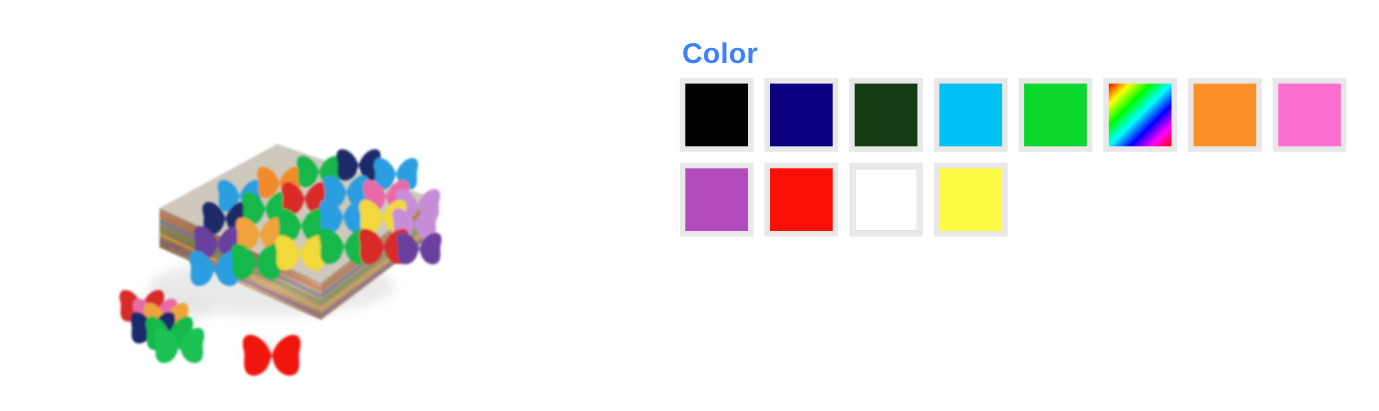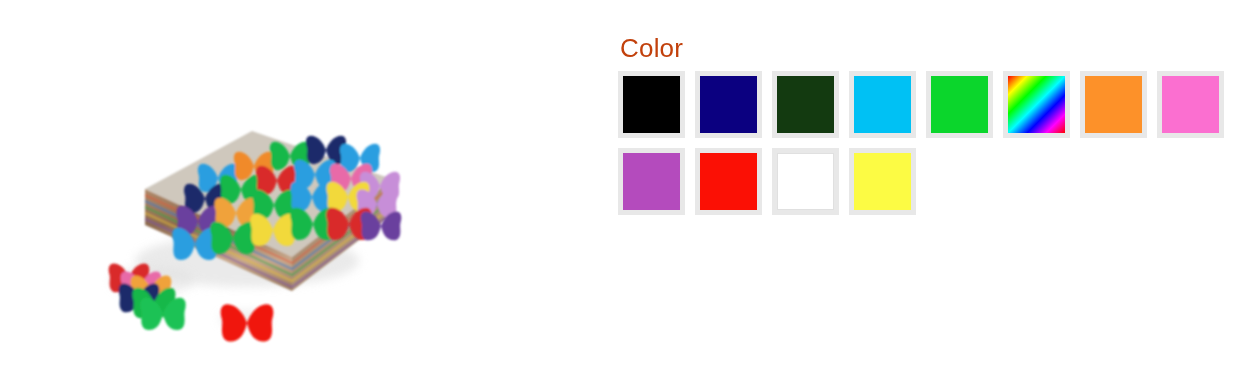--- a/index.html
+++ b/index.html
@@ -39,22 +39,22 @@
   
   .option-block {
     position: absolute;
     left: 618px;
     top: 33px;
     width: 620px;
   }
   .option-title {
     font-size: 26px;
     line-height: 30px;
-    font-weight: 400;
-    color: #c2410c;
+    font-weight: 700;
+    color: #3b82f6;
     letter-spacing: 0.2px;
     margin: 0 0 8px 2px;
     white-space: nowrap;
   }
   .swatch-grid {
     display: flex;
     flex-wrap: wrap;
     width: 620px;
   }
   .swatch {

